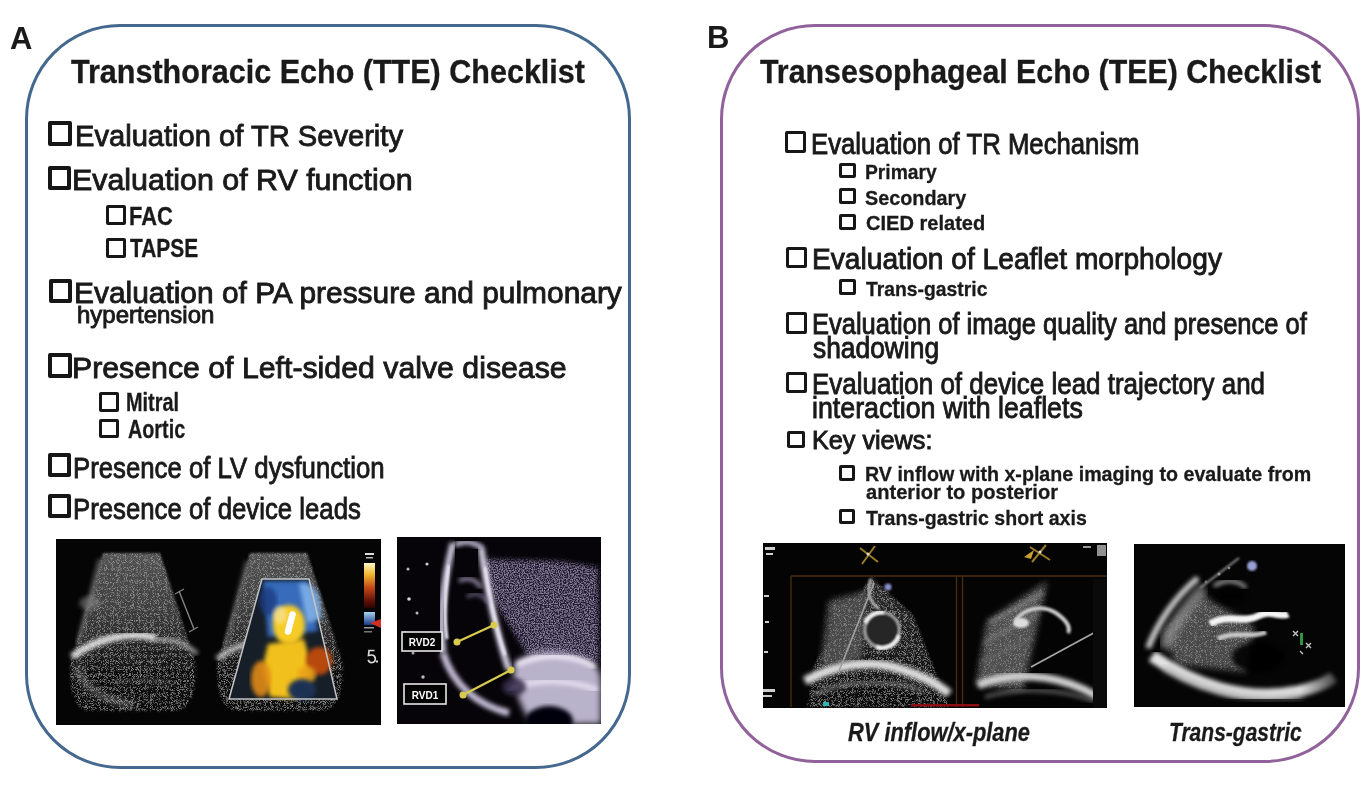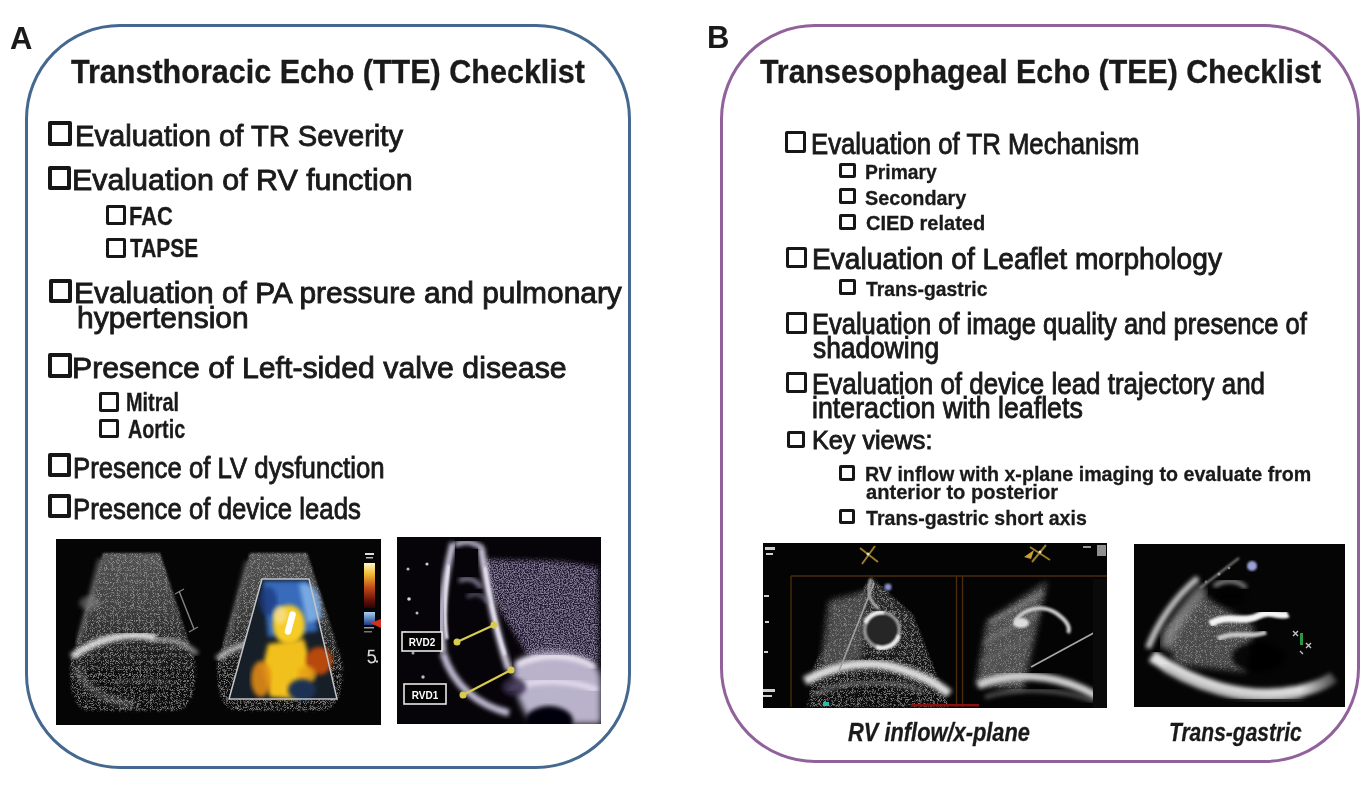--- a/index.html
+++ b/index.html
@@ -17,21 +17,21 @@
 <div class="cb" style="left:48.3px;top:121.3px;width:23.5px;height:24.5px;border-width:4px"></div>
 <div class="tx" style="left:75.0px;top:121.0px;font-size:30px;-webkit-text-stroke:0.9px #1a1a1a;transform:scaleX(0.9704);">Evaluation of TR Severity</div>
 <div class="cb" style="left:47.6px;top:165.6px;width:23.5px;height:24.5px;border-width:4px"></div>
 <div class="tx" style="left:72.2px;top:165.4px;font-size:30px;-webkit-text-stroke:0.9px #1a1a1a;transform:scaleX(1.0125);">Evaluation of RV function</div>
 <div class="cb" style="left:105.5px;top:205.3px;width:20.5px;height:20px;border-width:3.4px"></div>
 <div class="tx" style="left:129px;top:203.9px;font-size:25px;font-weight:bold;-webkit-text-stroke:0.3px #1a1a1a;transform:scaleX(0.8740);">FAC</div>
 <div class="cb" style="left:105.5px;top:237.6px;width:20.5px;height:20px;border-width:3.4px"></div>
 <div class="tx" style="left:130px;top:236.3px;font-size:25px;font-weight:bold;-webkit-text-stroke:0.3px #1a1a1a;transform:scaleX(0.8368);">TAPSE</div>
 <div class="cb" style="left:48.5px;top:278.8px;width:23.5px;height:24.5px;border-width:4px"></div>
 <div class="tx" style="left:74.2px;top:278.3px;font-size:30px;-webkit-text-stroke:0.9px #1a1a1a;transform:scaleX(0.9964);">Evaluation of PA pressure and pulmonary</div>
-<div class="tx" style="left:76.7px;top:303.4px;font-size:30px;-webkit-text-stroke:0.9px #1a1a1a;transform:scaleX(0.9991);">hypertension</div>
+<div class="tx" style="left:76.7px;top:303.4px;font-size:24px;-webkit-text-stroke:0.9px #1a1a1a;transform:scaleX(0.9991);">hypertension</div>
 <div class="cb" style="left:48.2px;top:353.2px;width:23.5px;height:24.5px;border-width:4px"></div>
 <div class="tx" style="left:71.7px;top:352.6px;font-size:30px;-webkit-text-stroke:0.9px #1a1a1a;transform:scaleX(1.0089);">Presence of Left-sided valve disease</div>
 <div class="cb" style="left:99.2px;top:392.2px;width:20px;height:19.5px;border-width:3.4px"></div>
 <div class="tx" style="left:125.8px;top:390.2px;font-size:25px;font-weight:bold;-webkit-text-stroke:0.3px #1a1a1a;transform:scaleX(0.7946);">Mitral</div>
 <div class="cb" style="left:99.2px;top:418.8px;width:20px;height:19.5px;border-width:3.4px"></div>
 <div class="tx" style="left:127.8px;top:416.8px;font-size:25px;font-weight:bold;-webkit-text-stroke:0.3px #1a1a1a;transform:scaleX(0.7909);">Aortic</div>
 <div class="cb" style="left:48px;top:453.1px;width:23px;height:24px;border-width:4px"></div>
 <div class="tx" style="left:73px;top:452.5px;font-size:30px;-webkit-text-stroke:0.9px #1a1a1a;transform:scaleX(0.8585);">Presence of LV dysfunction</div>
 <div class="cb" style="left:48px;top:494.3px;width:23px;height:24px;border-width:4px"></div>
 <div class="tx" style="left:73px;top:493.7px;font-size:30px;-webkit-text-stroke:0.9px #1a1a1a;transform:scaleX(0.8587);">Presence of device leads</div>

